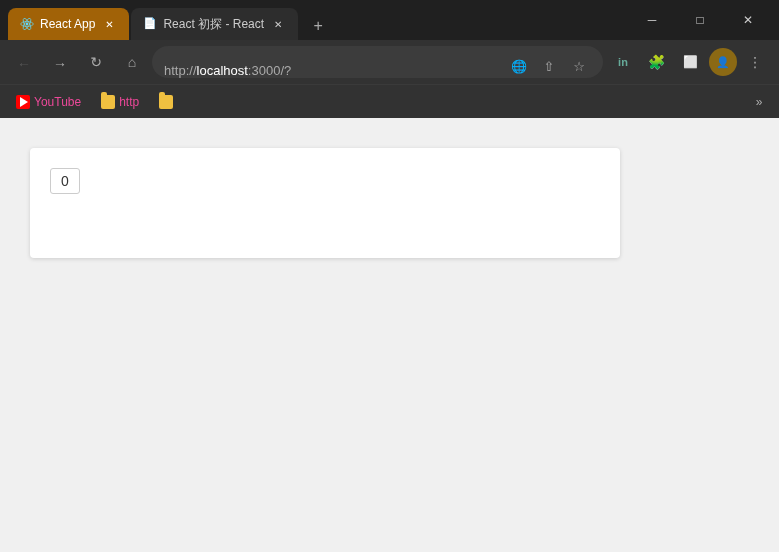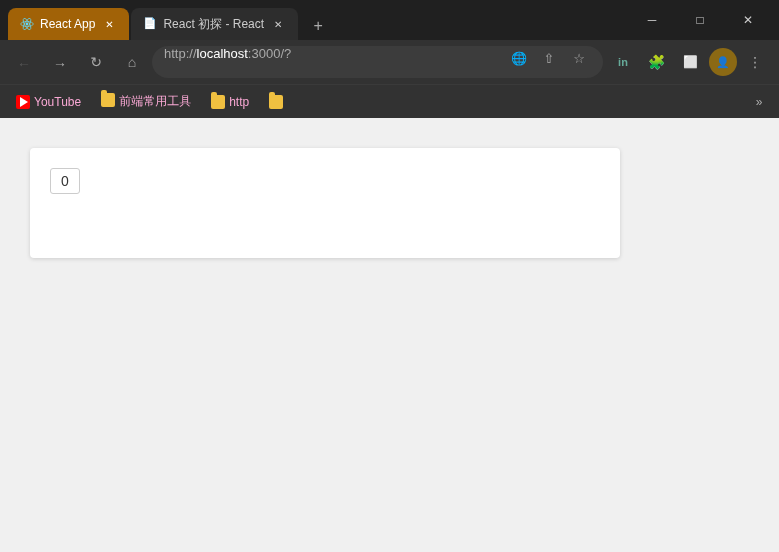--- a/index.html
+++ b/index.html
@@ -107,21 +107,21 @@
       align-items: center;
       justify-content: center;
       color: #aaa;
       font-size: 14px;
       cursor: pointer;
     }
     .nav-btn.disabled { color: #555; cursor: default; }
     .address-bar {
       flex: 1;
       display: flex;
-      align-items: flex-start;
+      align-items: flex-end;
       background: #3c3c3c;
       border-radius: 20px;
       height: 32px;
       padding: 0 12px;
       gap: 12px;
     }
     .address-text {
       flex: 1;
       font-size: 13px;
       color: #fff;
@@ -182,27 +182,27 @@
       display: flex;
       align-items: center;
       background: #323232;
       height: 34px;
       padding: 0 8px;
       gap: 4px;
       border-top: 1px solid #3a3a3a;
     }
     .bookmark-item {
       display: flex;
-      align-items: flex-start;
+      align-items: flex-end;
       gap: 4px;
       padding: 4px 8px;
       border-radius: 4px;
       cursor: pointer;
       font-size: 12px;
-      color: #f9a8d4;
+      color: #ec4899;
       white-space: nowrap;
     }
     .bookmark-favicon-yt {
       width: 14px;
       height: 14px;
       background: #ff0000;
       border-radius: 2px;
       display: flex;
       align-items: center;
       justify-content: center;
@@ -338,24 +338,20 @@
   </div>
 </div>
 
 <div class="bookmarks-bar">
   <div class="bookmark-item">
     <span class="bookmark-favicon-yt"></span>
     <span>YouTube</span>
   </div>
   <div class="bookmark-item">
     <span class="bookmark-favicon-folder"></span>
-    <span>前端常用工具</span>
-  </div>
-  <div class="bookmark-item">
-    <span class="bookmark-favicon-folder"></span>
     <span>http</span>
   </div>
   <div class="bookmark-item">
     <span class="bookmark-favicon-folder"></span>
   </div>
   <div class="bookmarks-more">»</div>
 </div>
 
 <div class="page-content">
   <div class="white-card">

